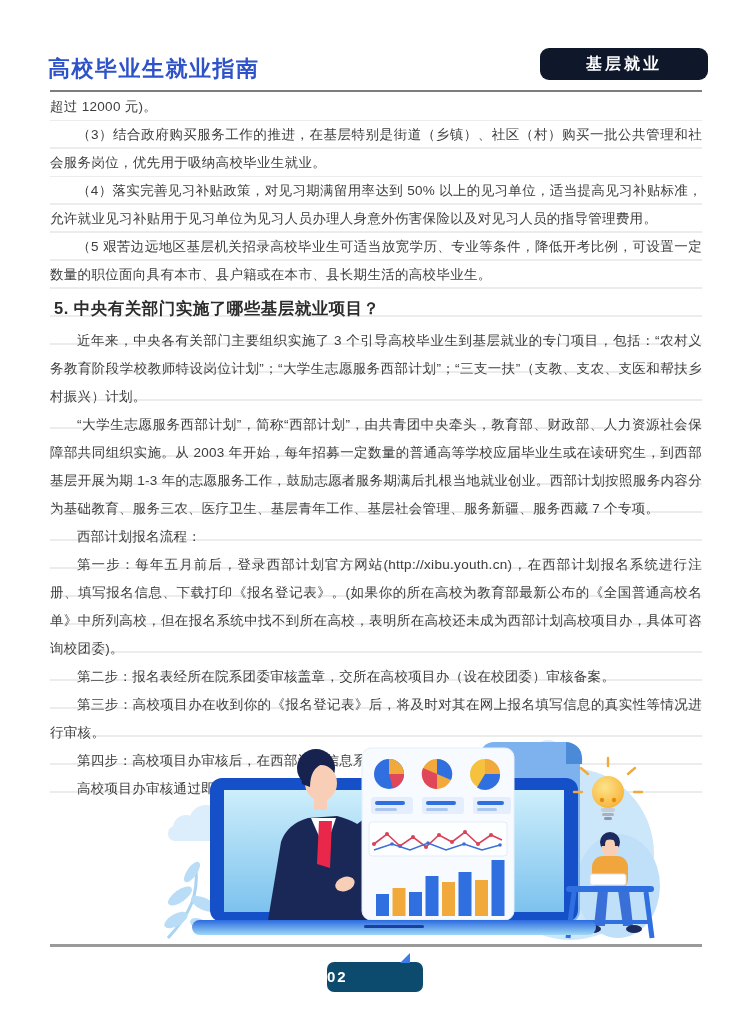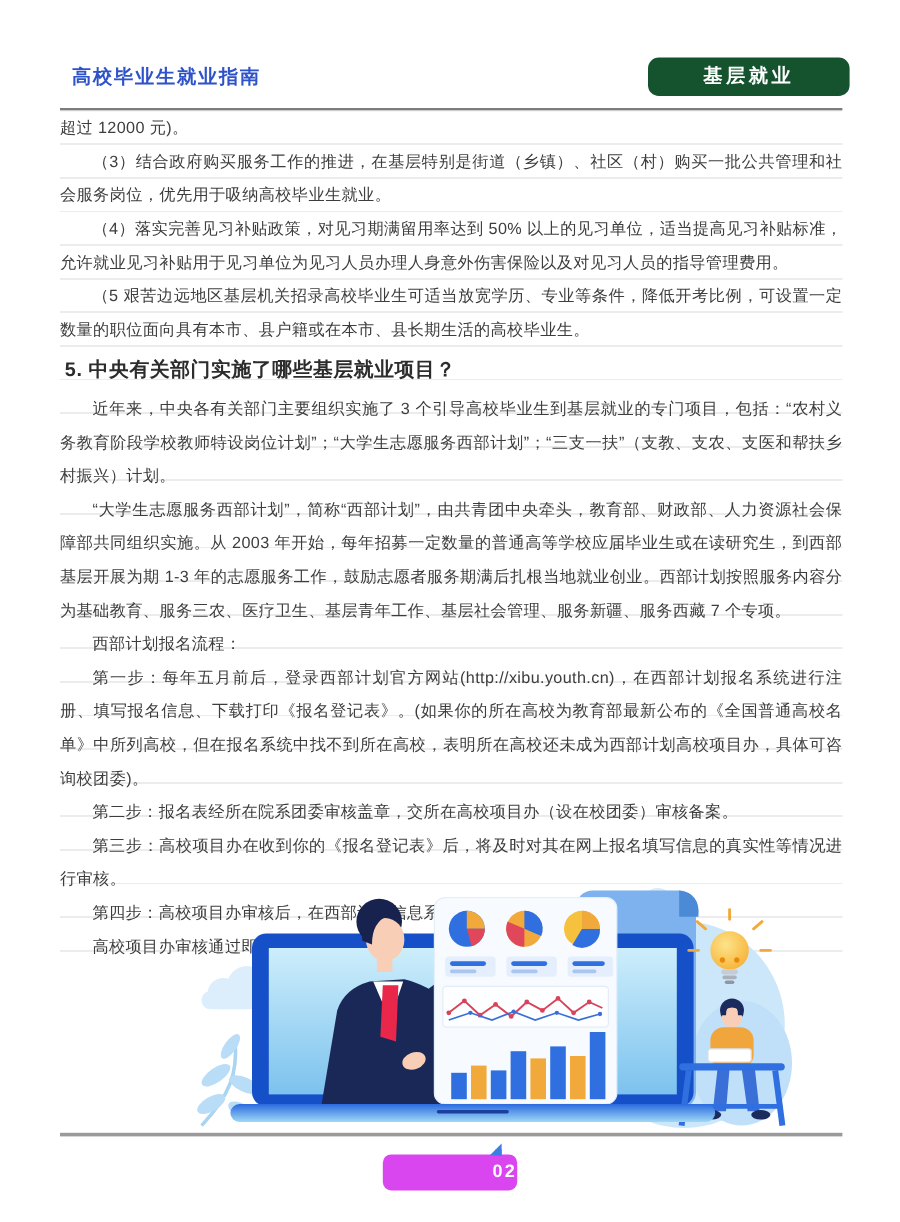--- a/index.html
+++ b/index.html
@@ -3,26 +3,26 @@
 <meta charset="utf-8">
 <style>
   * { box-sizing: border-box; }
   html,body { margin:0; padding:0; background:#ffffff; }
   .page {
     position:relative; width:750px; height:1018px; background:#ffffff;
     font-family:"Liberation Sans", sans-serif; overflow:hidden;
   }
   
   .header-title {
-    position:absolute; top:54px; left:60px;
-    color:#2e52c8; font-size:16px; font-weight:bold; letter-spacing:1.5px;
+    position:absolute; top:54px; left:48px;
+    color:#2e52c8; font-size:22px; font-weight:bold; letter-spacing:1.5px;
   }
   .header-badge {
     position:absolute; top:48px; right:42px; width:168px; height:32px;
-    background:#14532d; border-radius:9px; color:#ffffff; font-size:16px;
+    background:#0f172a; border-radius:9px; color:#ffffff; font-size:16px;
     font-weight:bold; text-align:center; line-height:32px; letter-spacing:3px;
   }
   .header-rule {
     position:absolute; top:90px; left:50px; width:652px; height:2px; background:#7d7d7d;
   }
   
   .content {
     position:absolute; top:93px; left:50px; width:652px;
     font-size:13.5px; line-height:28px; color:#3d3d3d; text-align:justify;
     letter-spacing:0.3px;
@@ -38,22 +38,22 @@
   
   .illustration {
     position:absolute; top:736px; left:140px; width:520px; height:205px;
   }
   
   .footer-rule {
     position:absolute; top:944px; left:50px; width:652px; height:3px; background:#9a9a9a;
   }
   .page-badge {
     position:absolute; top:962px; left:50%; transform:translateX(-50%);
-    width:112px; height:30px; background:#d946ef; border-radius:7px;
-    color:#ffffff; font-size:15px; font-weight:bold; text-align:right;
+    width:96px; height:30px; background:#0c4a6e; border-radius:7px;
+    color:#ffffff; font-size:15px; font-weight:bold; text-align:left;
     line-height:30px; letter-spacing:2px;
   }
   .page-badge::before {
     content:""; position:absolute; top:-9px; right:13px;
     border:5px solid transparent; border-bottom-color:#3d7de8; border-right-color:#3d7de8;
   }
 </style>
 </head>
 <body>
 

